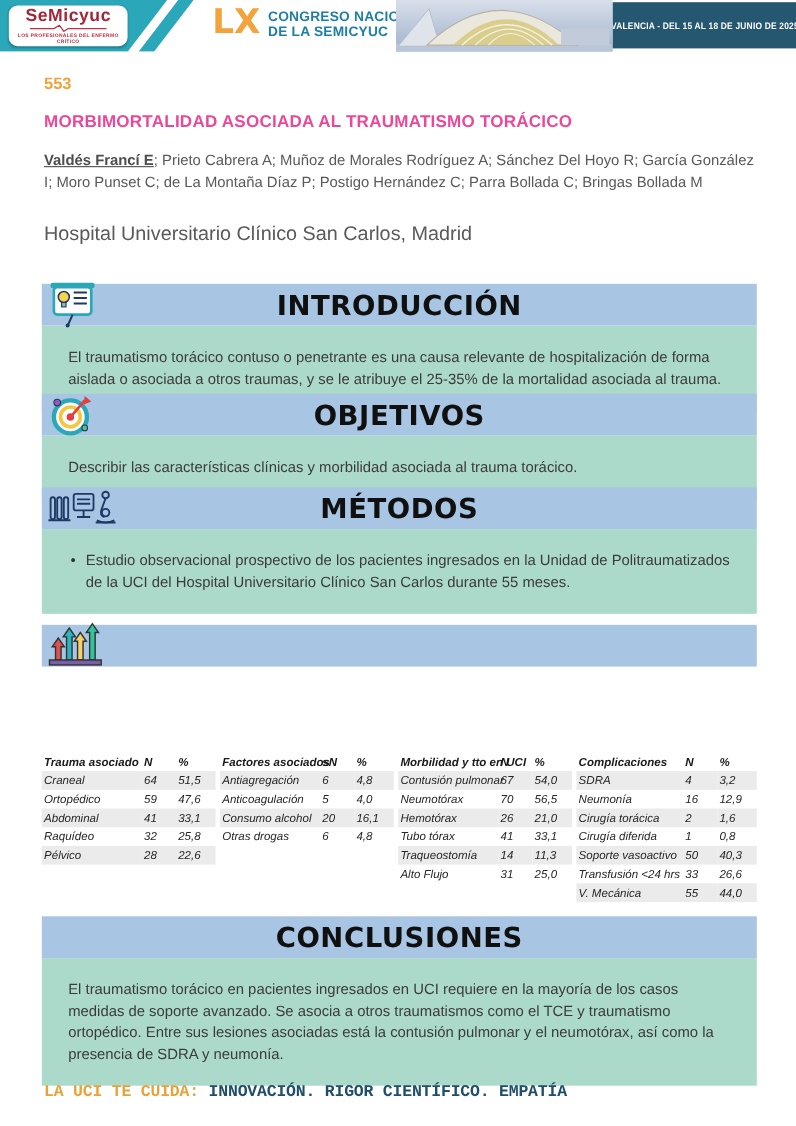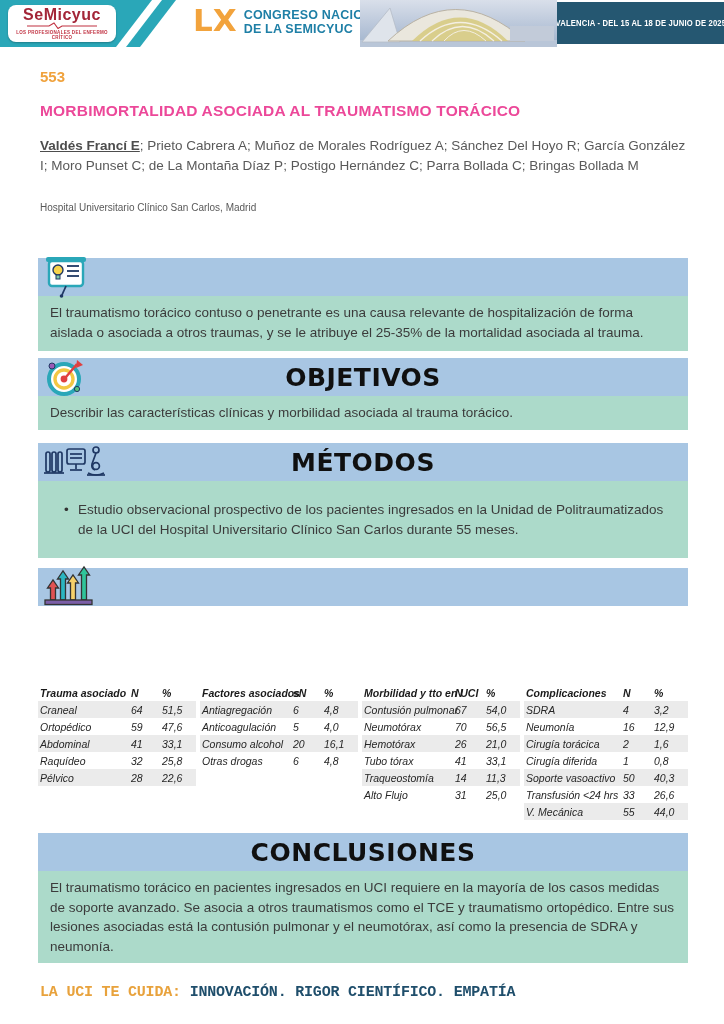--- a/index.html
+++ b/index.html
@@ -24,29 +24,29 @@
   .banner{position:absolute;left:557px;top:2px;width:167px;height:42px;background:#255771;
           display:flex;align-items:center;justify-content:center;overflow:hidden;}
   .banner span{font-size:8.5px;color:#fff;white-space:nowrap;letter-spacing:.2px;transform:scaleX(.9);font-weight:700;}
 
   
   .abs-num{position:absolute;left:40px;top:68px;font-size:15px;font-weight:700;color:#F0A23C;}
   .abs-title{position:absolute;left:40px;top:102px;width:648px;font-size:15.5px;font-weight:700;
              color:#ec4899;letter-spacing:.2px;}
   .authors{position:absolute;left:40px;top:136px;width:650px;font-size:13.5px;color:#595959;line-height:1.5;}
   .first-author{font-weight:700;text-decoration:underline;color:#4d4d4d;}
-  .affil{position:absolute;left:40px;top:202px;font-size:10px;color:#595959;}
+  .affil{position:absolute;left:40px;top:202px;font-size:18px;color:#595959;}
 
   
   .section{position:absolute;left:38px;width:650px;}
   .sec-head{position:relative;height:38px;background:#A8C6E3;display:flex;align-items:center;justify-content:center;}
   .sec-title{font-size:25px;font-weight:800;color:#101010;font-family:"DejaVu Sans",sans-serif;letter-spacing:.5px;}
   .sec-icon{position:absolute;left:5px;top:-4px;}
   .sec-body{background:#ACDACA;color:#3B3B3B;font-size:13.5px;line-height:1.5;padding:7px 12px;}
-  .sec-body p{margin:0;}
+  .sec-body p{margin:12px;}
   .sec-body ul{margin:12px;padding:0;list-style:none;}
   .sec-body li{position:relative;padding-left:16px;line-height:1.45;}
   .sec-body li::before{content:"\2022";position:absolute;left:2px;color:#333;}
 
   
   .tables-row{position:absolute;left:38px;top:684px;width:652px;display:flex;gap:4px;align-items:flex-start;font-style:italic;}
   table.mini{border-collapse:collapse;table-layout:fixed;}
   table.mini th,table.mini td{font-size:10.5px;padding:2.5px 2px;text-align:left;white-space:nowrap;overflow:visible;}
   table.mini th{font-weight:700;color:#1a1a1a;}
   table.mini td{color:#262626;}
@@ -122,20 +122,21 @@
           <rect x="6" y="7" width="34" height="25" rx="3" fill="#fff" stroke="#2AA7B8" stroke-width="2.4"></rect>
           <line x1="23" y1="32" x2="19" y2="41" stroke="#1F3864" stroke-width="1.8"></line>
           <circle cx="18.5" cy="42" r="1.8" fill="#1F3864"></circle>
           <circle cx="15" cy="16" r="5" fill="#F7D44C" stroke="#1F3864" stroke-width="1.4"></circle>
           <rect x="13" y="21" width="4" height="4" fill="#7FC8A9" stroke="#1F3864" stroke-width="1"></rect>
           <line x1="24" y1="12" x2="36" y2="12" stroke="#1F3864" stroke-width="1.8"></line>
           <line x1="24" y1="17" x2="36" y2="17" stroke="#1F3864" stroke-width="1.8"></line>
           <line x1="24" y1="22" x2="36" y2="22" stroke="#1F3864" stroke-width="1.8"></line>
         </svg>
       </span>
+      <span class="sec-title">INTRODUCCIÓN</span>
     </div>
     <div class="sec-body">
       <p>El traumatismo torácico contuso o penetrante es una causa relevante de hospitalización de forma aislada o asociada a otros traumas, y se le atribuye el 25-35% de la mortalidad asociada al trauma.</p>
     </div>
   </div>
 
   <div class="section" style="top:358px;">
     <div class="sec-head">
       <span class="sec-icon" style="top:-2px;">
         <svg width="44" height="44" viewBox="0 0 44 44">

